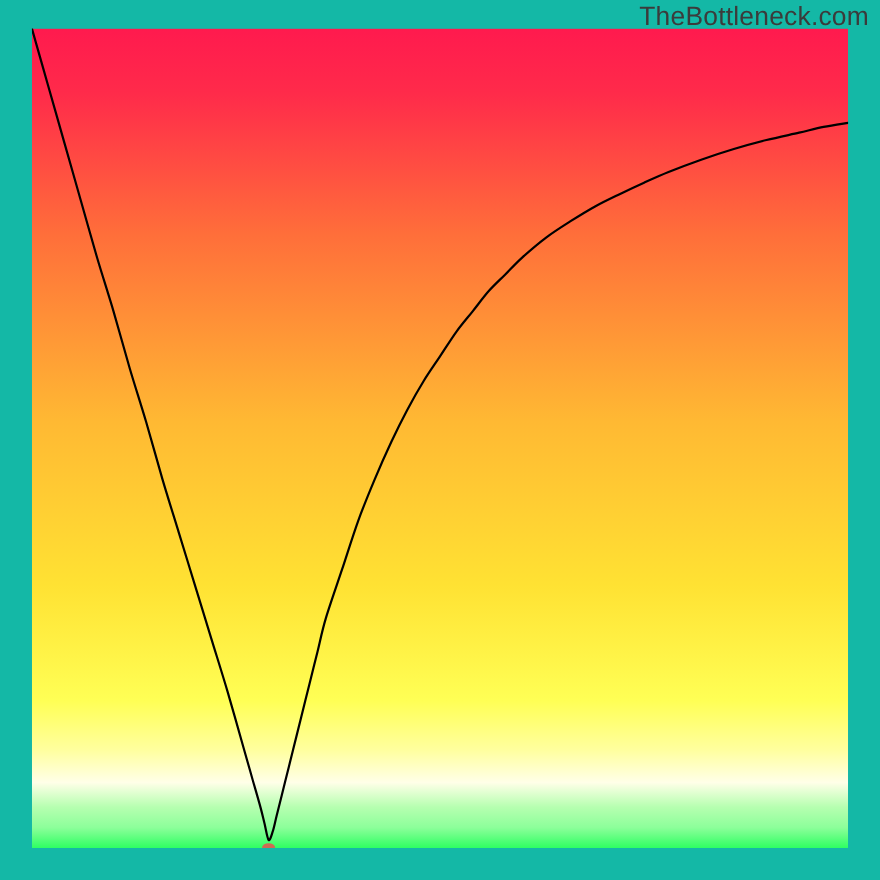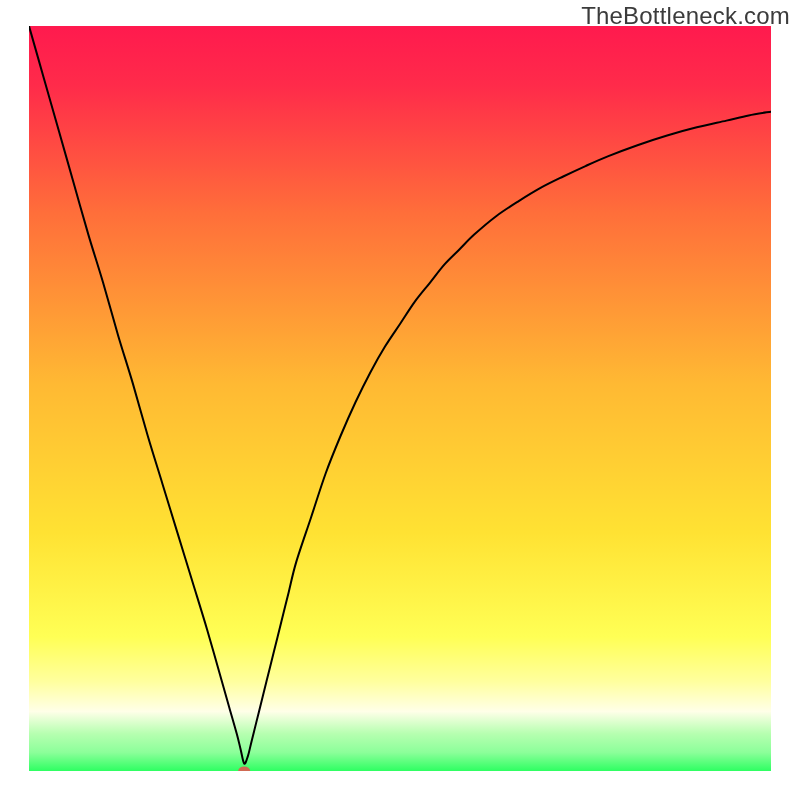--- a/index.html
+++ b/index.html
@@ -10,21 +10,21 @@
     overflow: hidden;
     background: #000;
     font-family: Arial, Helvetica, sans-serif;
   }
   .frame {
     position: absolute;
     left: 0;
     top: 0;
     width: 800px;
     height: 800px;
-    background: #ffffff;
+    background: #14b8a6;
   }
   .plot {
     position: absolute;
     left: 29px;
     top: 26px;
     width: 742px;
     height: 745px;
   }
   .watermark {
     position: absolute;

